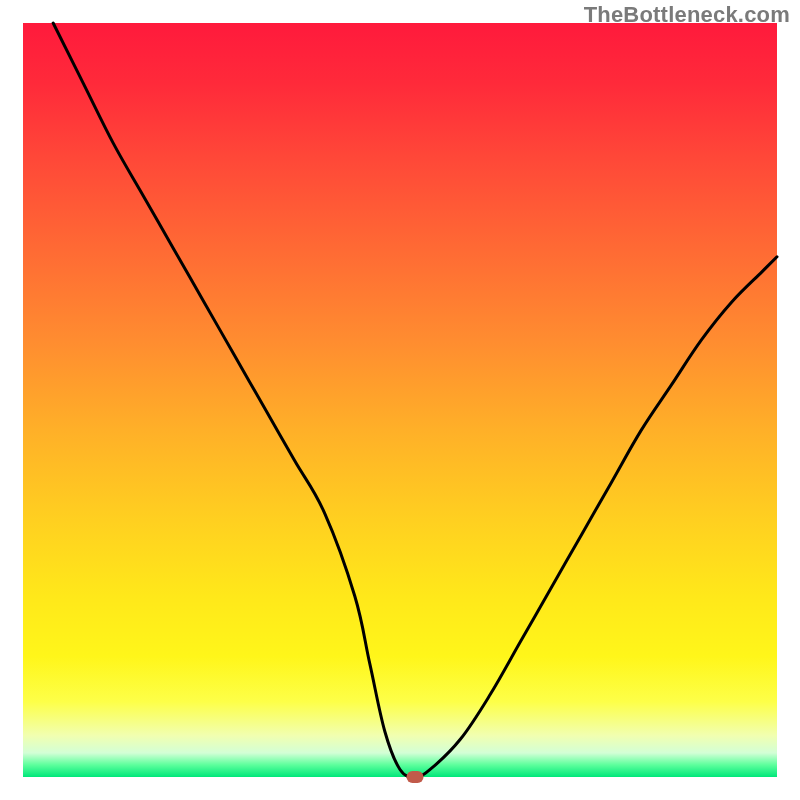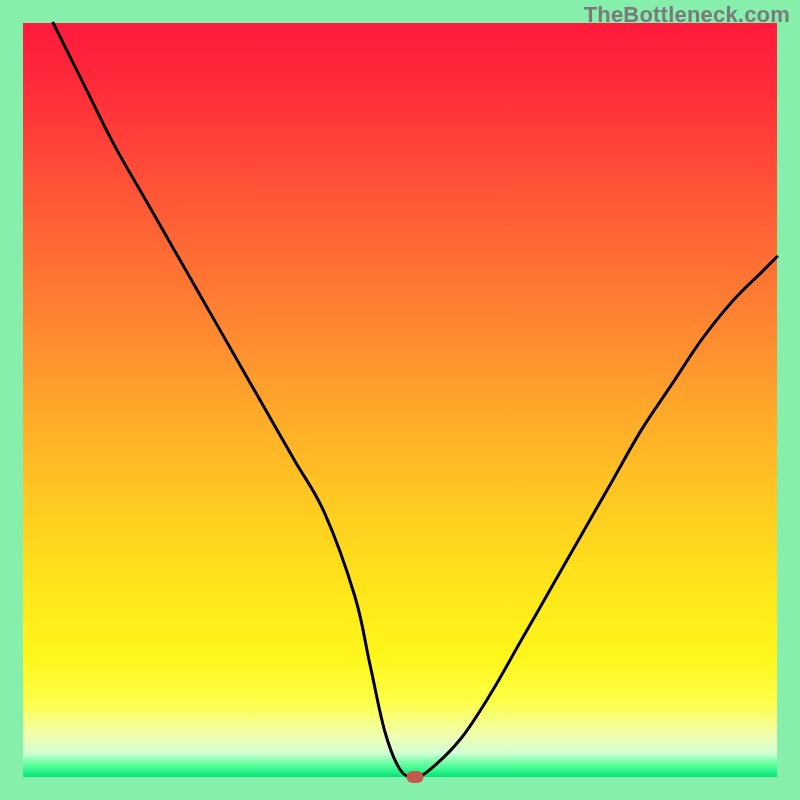--- a/index.html
+++ b/index.html
@@ -9,21 +9,21 @@
     height: 800px;
     background: #000;
     overflow: hidden;
   }
   .frame {
     position: absolute;
     left: 0;
     top: 0;
     width: 800px;
     height: 800px;
-    background: #86efac;
+    background: #ffffff;
   }
   .plot {
     position: absolute;
     left: 23px;
     top: 23px;
     width: 754px;
     height: 754px;
     
     background: linear-gradient(to bottom,
       #ff1a3c 0%,

